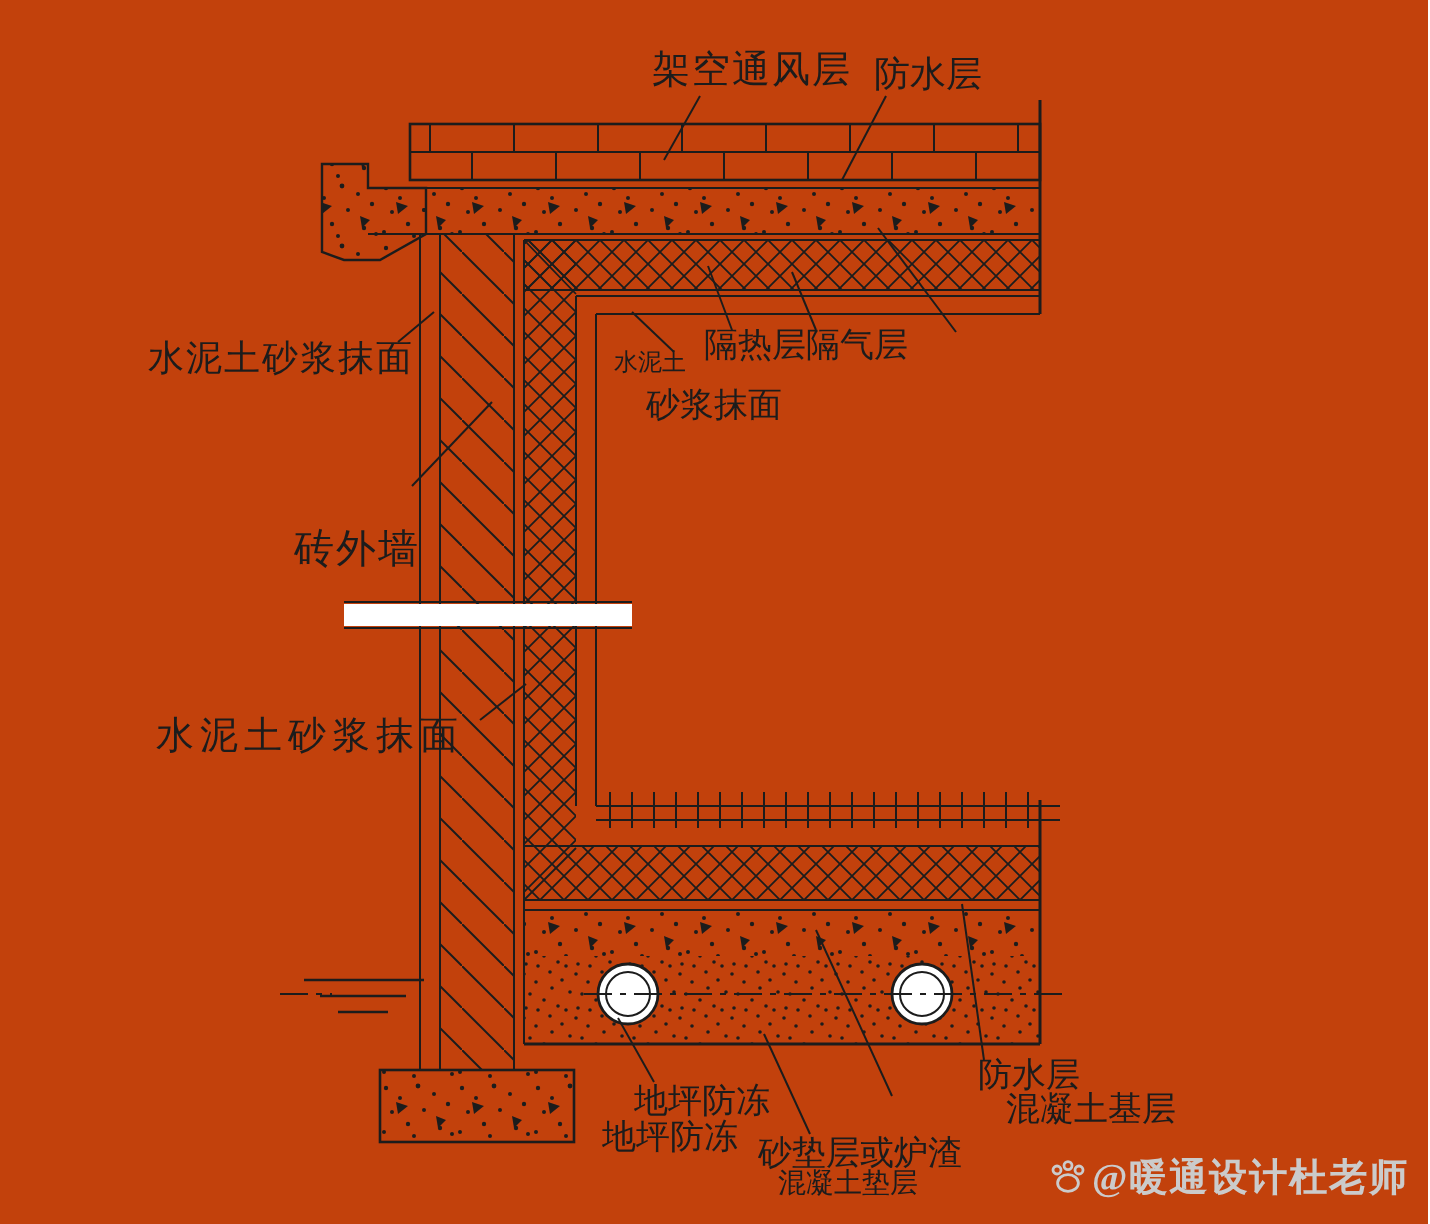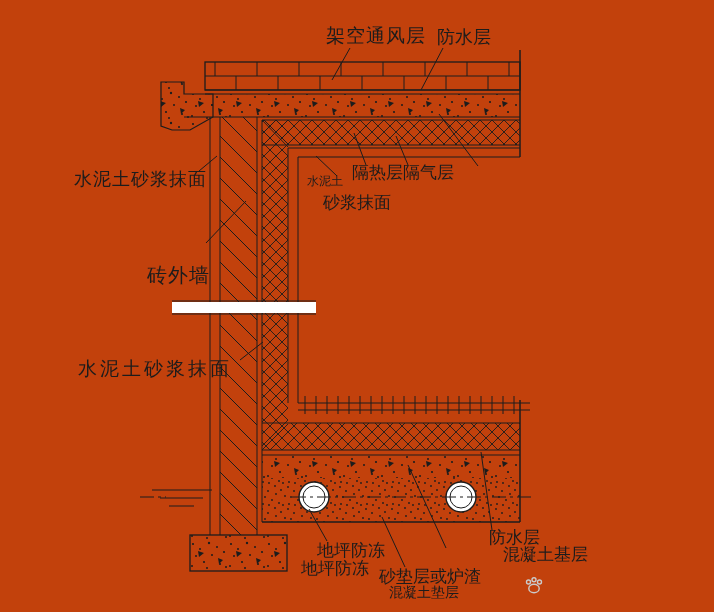--- a/index.html
+++ b/index.html
@@ -177,15 +177,16 @@
 
   <div class="watermark">
     <svg width="20" height="20" viewBox="0 0 20 20">
       <g fill="none" stroke="#cbcbcb" stroke-width="1.4">
         <circle cx="4.5" cy="6" r="2"></circle>
         <circle cx="10" cy="3.8" r="2"></circle>
         <circle cx="15.5" cy="6" r="2"></circle>
         <ellipse cx="10" cy="12.5" rx="5.2" ry="4.2"></ellipse>
       </g>
     </svg>
+    <span>@暖通设计杜老师</span>
   </div>
 
 </div>
 
 </body></html>

